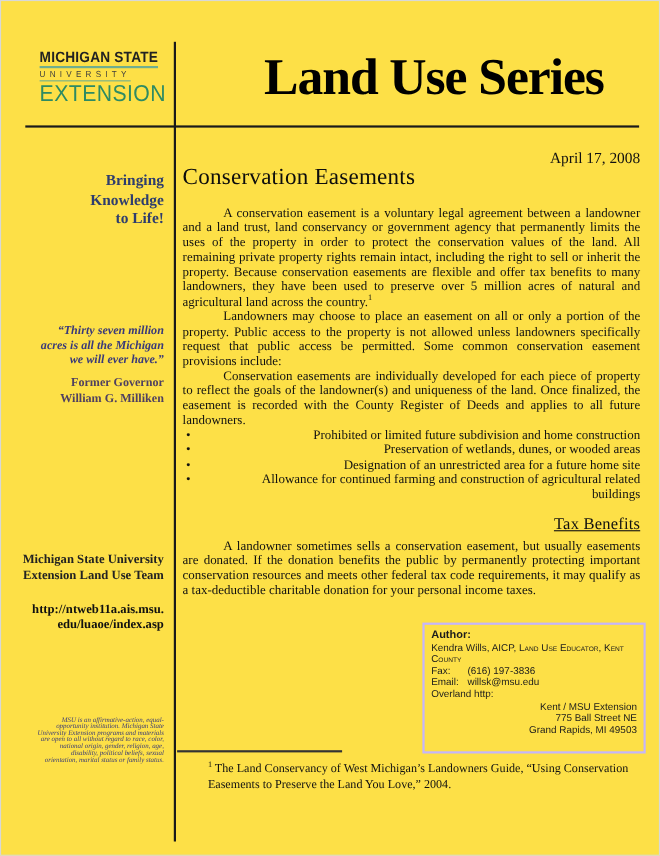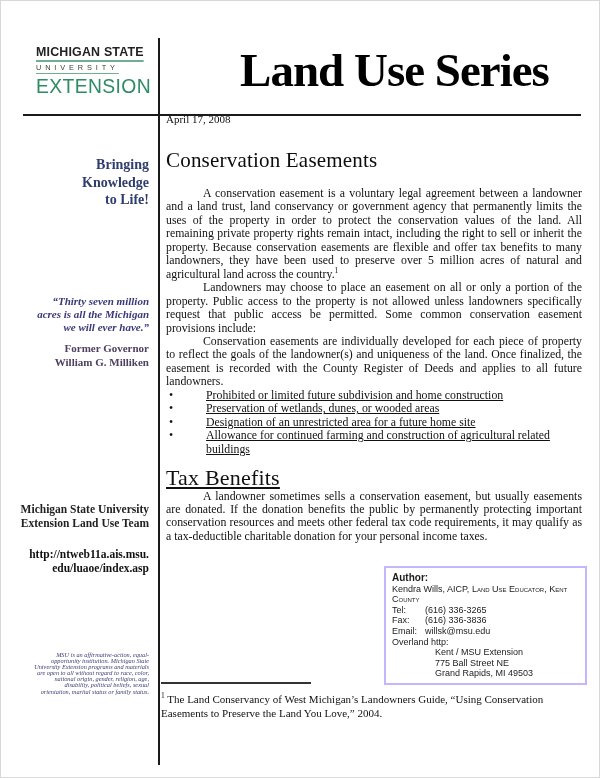--- a/index.html
+++ b/index.html
@@ -1,57 +1,57 @@
 <!DOCTYPE html>
 <html><head>
 <meta charset="utf-8">
 <style>
   html,body{margin:0;padding:0;background:#e8e8e8;}
   .page{
-    position:relative; width:600px; height:778px; background:#ffffff;
+    position:relative; width:600px; height:778px; background:#fde047;
     font-family:"Liberation Serif", serif; color:#111; overflow:hidden;
     margin:0 auto; box-sizing:border-box; border:1px solid #d8d8d8;
   }
   
   .logo{position:absolute; left:35px; top:43px; width:126px; transform:scaleX(.92); transform-origin:left top; font-family:"Liberation Sans",sans-serif;}
   .logo-line1{font-weight:700; font-size:13.5px; letter-spacing:.2px; color:#222; border-bottom:2px solid #6fae8f; padding-bottom:1px; width:fit-content; white-space:nowrap;}
   .logo-line2{font-size:8px; letter-spacing:4.2px; color:#3d3d3d; margin-top:1px; border-bottom:1.5px solid #6fae8f; padding-bottom:1px; width:fit-content; white-space:nowrap;}
   .logo-line3{font-size:21px; color:#2e8b63; letter-spacing:.4px; margin-top:0; white-space:nowrap;}
   .vrule{position:absolute; left:157px; top:37px; width:2px; height:727px; background:#1a1a1a;}
   .hrule{position:absolute; left:22px; top:113px; width:558px; height:2px; background:#1a1a1a;}
   .masthead-title{position:absolute; left:173px; top:42px; width:441px; text-align:center; font-size:47px; font-weight:700; letter-spacing:-1px; color:#000; white-space:nowrap;}
   
   .side{position:absolute; text-align:right;}
   .tagline{left:16px; top:155px; width:132px; font-size:14px; line-height:17.6px; font-weight:600; color:#2e3d6e;}
   .quote{left:12px; top:294px; width:136px; font-size:11px; line-height:13px; font-style:italic; font-weight:600; color:#39397a;}
   .attribution{left:12px; top:341px; width:136px; font-size:11px; line-height:13.5px; font-weight:600; color:#504060;}
   .team{left:10px; top:501px; width:138px; font-size:11.5px; line-height:14px; font-weight:600; color:#222;}
   .url{left:10px; top:546px; width:138px; font-size:11.5px; line-height:14px; font-weight:700; color:#111; cursor:pointer;}
   .disclaimer{left:8px; top:651px; width:140px; font-size:6.3px; line-height:6.1px; font-style:italic; color:#3c3c74;}
   
-  .date{position:absolute; left:165px; top:112px; width:416px; font-size:11px; color:#111;}
+  .date{position:absolute; left:165px; top:136px; width:416px; text-align:right; font-size:14px; color:#111;}
   .article-title{position:absolute; left:165px; top:147px; font-size:21px; letter-spacing:.2px; color:#0d0d0d;}
   .flow{position:absolute; left:165px; top:186px; width:416px; font-size:11.8px; line-height:13.45px; text-align:justify;}
   .flow p{margin:0; text-indent:37px;}
   .bullets{margin:0; padding:0; list-style:none;}
-  .bullets li{position:relative; padding-left:40px; text-align:left;text-decoration:underline;}
+  .bullets li{position:relative; padding-left:40px; text-align:right;}
   .bullets li::before{content:"•"; position:absolute; left:3px; top:0;}
-  .h2{font-size:22px; margin:15px 0 5px 0; font-weight:400; letter-spacing:.2px; text-align:left;text-decoration:underline;}
+  .h2{font-size:15px; margin:15px 0 5px 0; font-weight:400; letter-spacing:.2px; text-align:right;text-decoration:underline;}
   sup{font-size:7.5px; vertical-align:super; line-height:0;}
   
   .author-box{position:absolute; left:383px; top:565px; width:203px; height:119px; border:2px solid #c4b5fd; box-sizing:border-box; padding:5px 6px; font-family:Liberation Sans, sans-serif; font-size:9px; line-height:10.6px; color:#1c1c1c; text-align:left;}
   .author-label{font-weight:700; font-size:10px;}
   .sc{font-variant:small-caps;}
   .contact-row{display:flex;}
   .contact-row .lbl{width:33px; flex:0 0 33px;}
-  .addr{margin-left:43px;}
+  .addr{margin-left:43px;text-align:right;}
   .email{cursor:pointer;}
   
   .foot-rule{position:absolute; left:160px; top:681px; width:150px; height:1.5px; background:#333;}
-  .footnote{position:absolute; left:160px; top:691px; width:402px; font-size:11px; line-height:14px; text-align:left; color:#111;}
+  .footnote{position:absolute; left:160px; top:691px; width:402px; font-size:11px; line-height:14px; text-align:left; color:#111;padding-left:28px;}
 </style>
 </head>
 <body>
 
 <div class="page">
 
   <div class="logo">
     <div class="logo-line1">MICHIGAN STATE</div>
     <div class="logo-line2">UNIVERSITY</div>
     <div class="logo-line3">EXTENSION</div>
@@ -106,26 +106,22 @@
       <li>Allowance for continued farming and construction of agricultural related buildings</li>
     </ul>
     <div class="h2">Tax Benefits</div>
     <p>A landowner sometimes sells a conservation easement, but usually easements are donated. If the donation benefits the public by permanently protecting important conservation resources and meets other federal tax code requirements, it may qualify as a tax-deductible charitable donation for your personal income taxes.</p>
   </div>
 
   <div class="author-box">
     <div class="author-label">Author:</div>
     <div><span>Kendra Wills, AICP, </span><span class="sc">Land Use Educator, Kent County</span></div>
     <div class="contact-row">
-      <span class="lbl">Tel:</span>
-      <span>(616) 336-3265</span>
-    </div>
-    <div class="contact-row">
       <span class="lbl">Fax:</span>
-      <span>(616) 336-3836</span>
+      <span>(616) 197-3836</span>
     </div>
     <div class="contact-row">
       <span class="lbl">Email:</span>
       <span class="email">willsk@msu.edu</span>
     </div>
     <div>Overland http:</div>
     <div class="addr">
       <div>Kent / MSU Extension</div>
       <div>775 Ball Street NE</div>
       <div>Grand Rapids, MI 49503</div>

